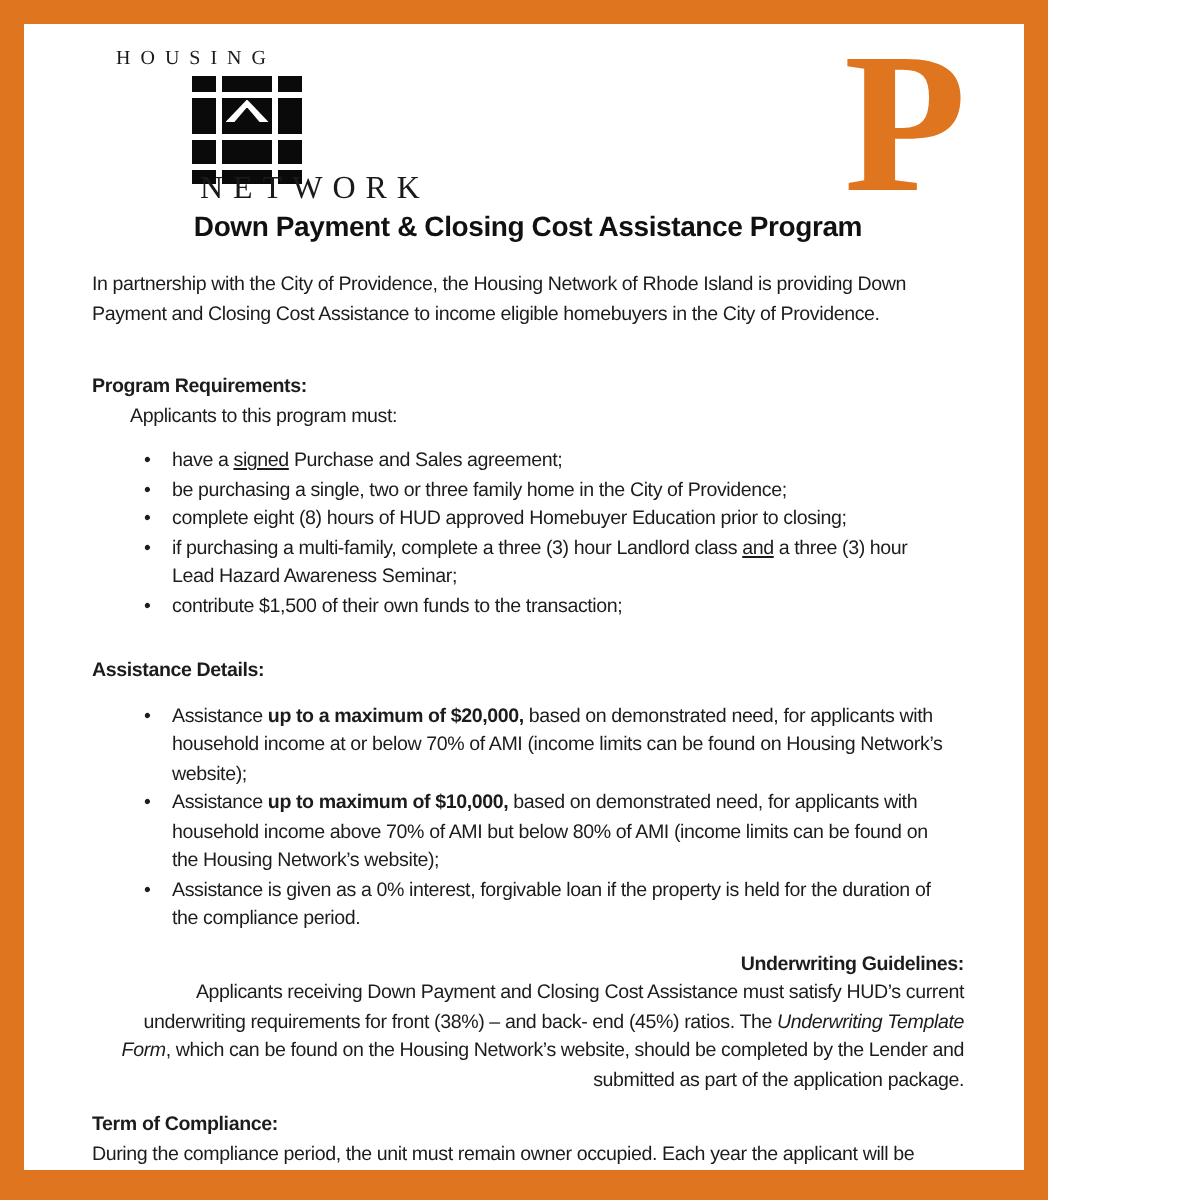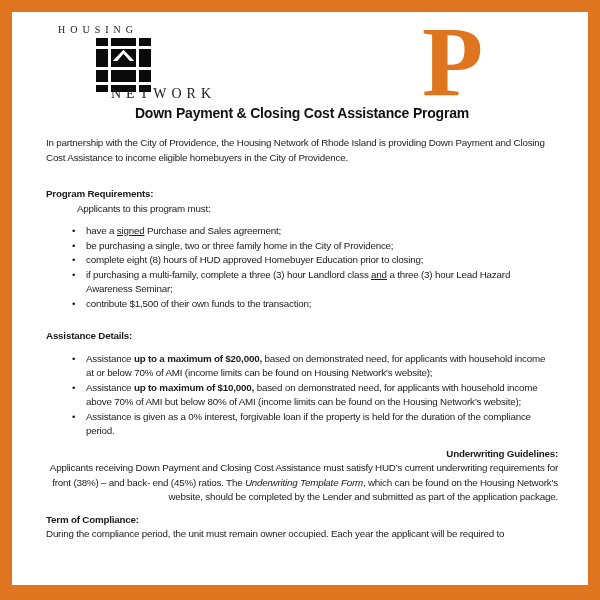--- a/index.html
+++ b/index.html
@@ -3,21 +3,21 @@
 <meta charset="utf-8">
 <style>
   html, body {
     margin: 0;
     padding: 0;
     background: #ffffff;
     font-family: "Liberation Sans", sans-serif;
   }
   .page {
     position: relative;
-    width: 600px;
+    width: 524px;
     height: 600px;
     box-sizing: border-box;
     background: #E0751F;
     overflow: hidden;
   }
   .sheet {
     position: absolute;
     left: 12px;
     top: 12px;
     right: 12px;
@@ -38,25 +38,24 @@
     font-size: 10px;
     letter-spacing: 5px;
     color: #1a1a1a;
     white-space: nowrap;
   }
   .logo-word-bottom {
     position: absolute;
     left: 88px;
     top: 74px;
     font-family: "Liberation Serif", serif;
-    font-size: 14px;
+    font-size: 16px;
     letter-spacing: 5px;
     color: #1a1a1a;
     white-space: nowrap;
-    margin-left: 11px;
   }
   .logo-grid {
     position: absolute;
     left: 84px;
     top: 26px;
     display: grid;
     grid-template-columns: 12px 25px 12px;
     grid-template-rows: 8px 18px 12px 7px;
     gap: 3px;
   }
@@ -100,21 +99,21 @@
     font-size: 14px;
     line-height: 19px;
     color: #111111;
   }
   .intro { margin-top: 13px; }
   .section-pr { margin-top: 22px; }
   .section-ad { margin-top: 18px; }
   .section-ug { margin-top: 8px; text-align: right; }
   .section-tc { margin-top: 8px; }
   .sec-heading { font-weight: bold; }
-  .lead-in { margin-left: 31px; }
+  .lead-in { margin-left: 19px; }
   ul.bullets {
     list-style: none;
     margin: 8px;
     padding: 0;
   }
   ul.bullets li {
     position: relative;
     padding-left: 32px;
   }
   ul.bullets li::before {

